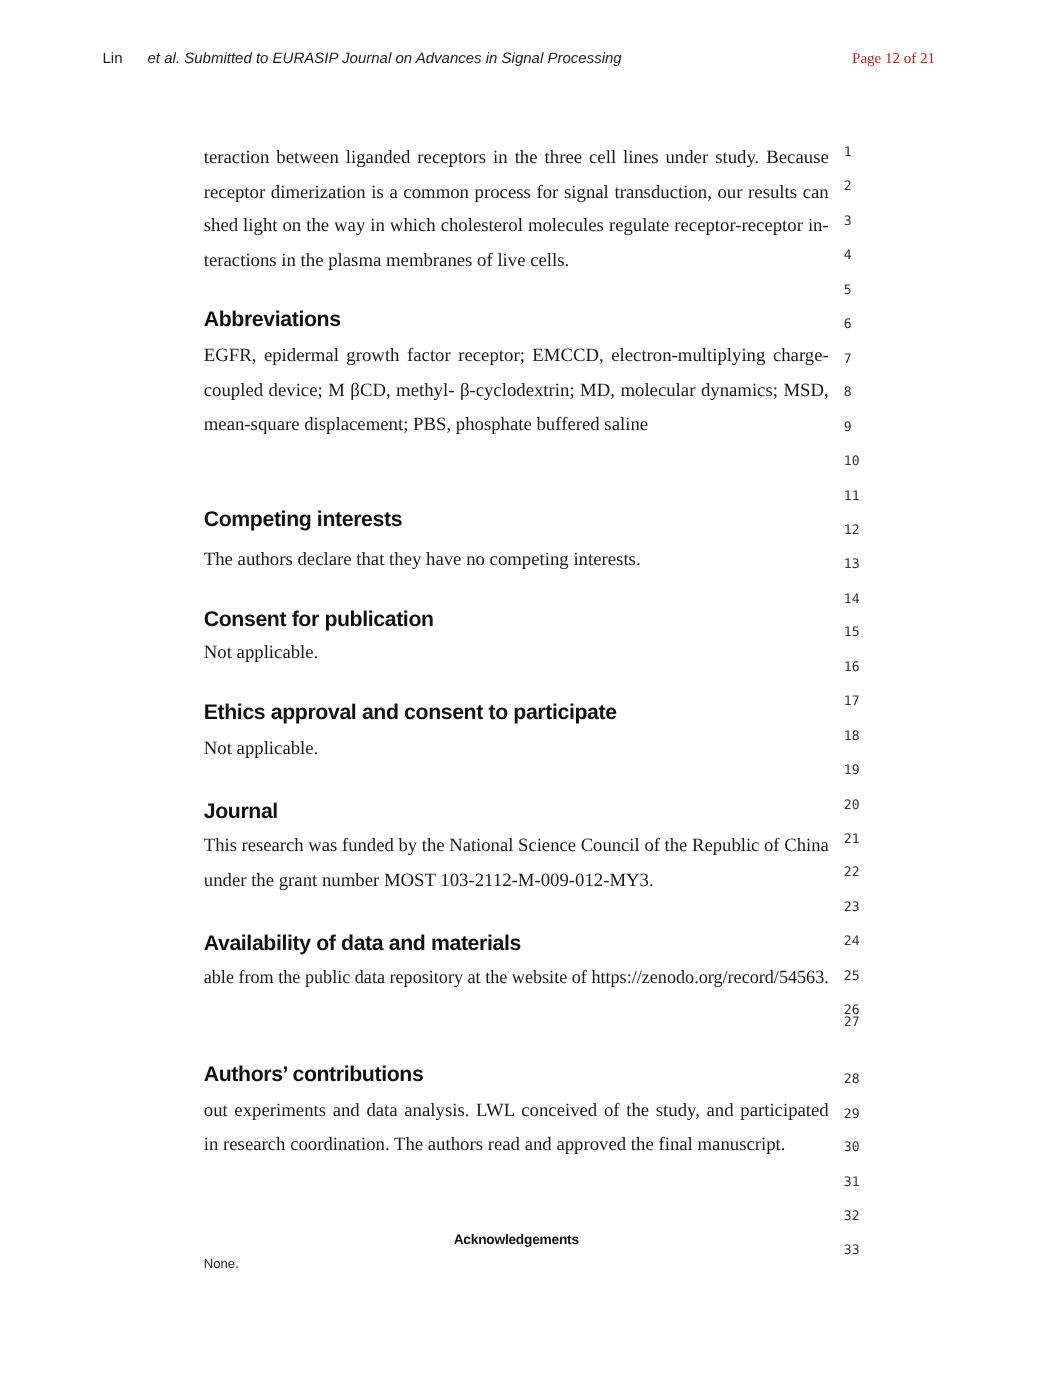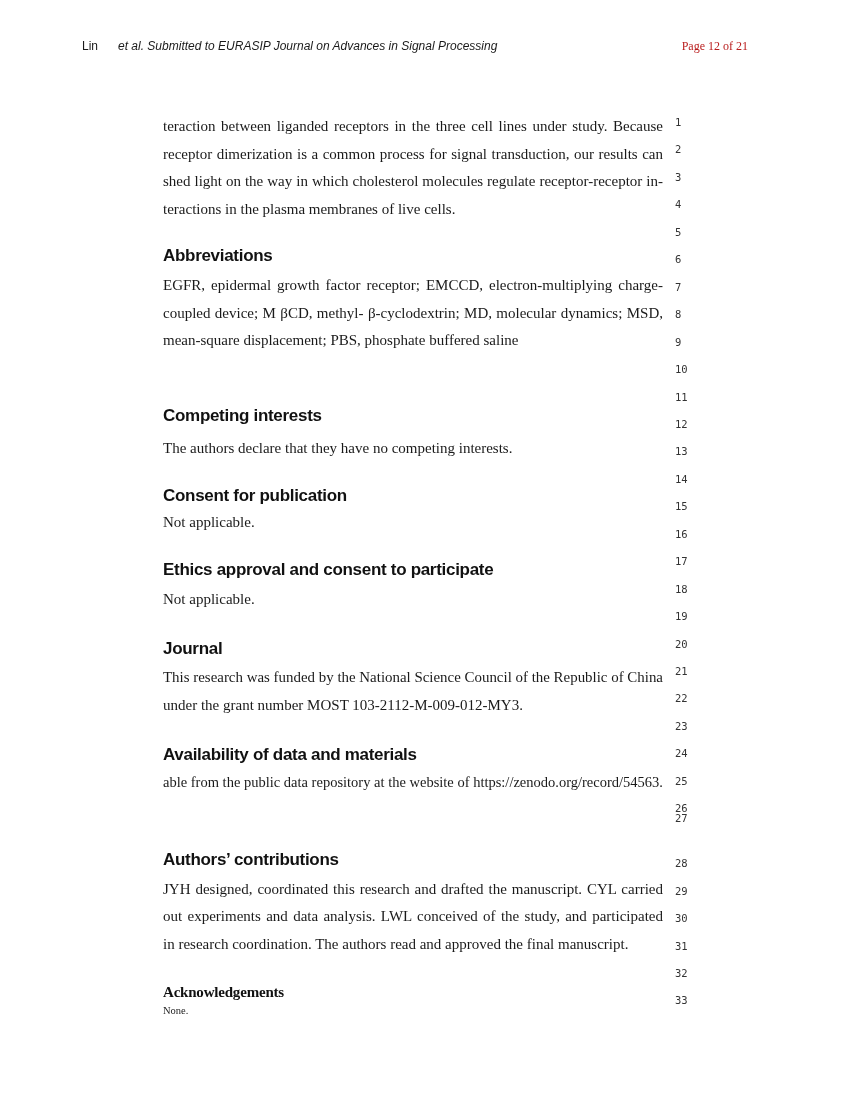--- a/index.html
+++ b/index.html
@@ -27,23 +27,23 @@
   .block { position:absolute; left:163px; width:500px; }
   .para  { font-family:"Liberation Serif", serif; font-size:15px; color:#1a1a1a; }
   .para .line { height:27.45px; line-height:27.45px; white-space:nowrap; }
   .line-text { display:inline-block; white-space:pre; transform-origin:left center; }
   .heading {
     font-family:"Liberation Sans", sans-serif;
     font-weight:bold; font-size:17px; letter-spacing:-0.3px;
     line-height:27.45px; color:#111111; white-space:nowrap;
   }
   .small-heading {
-    font-family:Liberation Serif, serif;
-    font-weight:bold; font-size:15px; letter-spacing:-0.2px;
-    line-height:14px; color:#111111; white-space:nowrap;
+    font-family:Liberation Sans, sans-serif;
+    font-weight:bold; font-size:11px; letter-spacing:-0.2px;
+    line-height:14px; color:#111111; white-space:nowrap;text-align:center;
   }
   .small-para { font-family:"Liberation Sans", sans-serif; font-size:10.5px; color:#222222; }
   .small-para .line { height:14px; line-height:14px; white-space:nowrap; }
   
   .lineno {
     position:absolute; left:675px; width:24px;
     font-family:"DejaVu Sans Mono", monospace;
     font-size:10.5px; line-height:12px; color:#333333;
   }
 </style>
@@ -87,26 +87,25 @@
       <div class="block para" style="top: 664.3px;">
         <div class="line"><span class="line-text" style="transform: scaleX(0.994468);">This research was funded by the National Science Council of the Republic of China</span></div>
         <div class="line"><span class="line-text">under the grant number MOST 103-2112-M-009-012-MY3.</span></div>
       </div>
       <div class="block heading" style="top: 740.6px;">Availability of data and materials</div>
       <div class="block para" style="top: 769.3px;">
         <div class="line"><span class="line-text" style="transform: scaleX(0.966943);">able from the public data repository at the website of https://zenodo.org/record/54563.</span></div>
       </div>
       <div class="block heading" style="top: 845.6px;">Authors’ contributions</div>
       <div class="block para" style="top: 875.8px;">
-        <div class="line"><span class="line-text" style="word-spacing: 1.15625px;">JYH designed, coordinated this research and drafted the manuscript. CYL carried</span></div>
         <div class="line"><span class="line-text" style="word-spacing: 1.58097px;">out experiments and data analysis. LWL conceived of the study, and participated</span></div>
         <div class="line"><span class="line-text">in research coordination. The authors read and approved the final manuscript.</span></div>
       </div>
       <div class="block small-heading" style="top: 985.4px;">Acknowledgements</div>
-      <div class="block small-para" style="top: 1003.6px; font-family: Liberation Serif, serif;">
+      <div class="block small-para" style="top: 1003.6px;">
         <div class="line"><span class="line-text">None.</span></div>
       </div>
     </main>
   <aside id="lineno">
       <div class="lineno" style="top: 116px;">1</div>
       <div class="lineno" style="top: 143.45px;">2</div>
       <div class="lineno" style="top: 170.9px;">3</div>
       <div class="lineno" style="top: 198.35px;">4</div>
       <div class="lineno" style="top: 225.8px;">5</div>
       <div class="lineno" style="top: 253.25px;">6</div>

